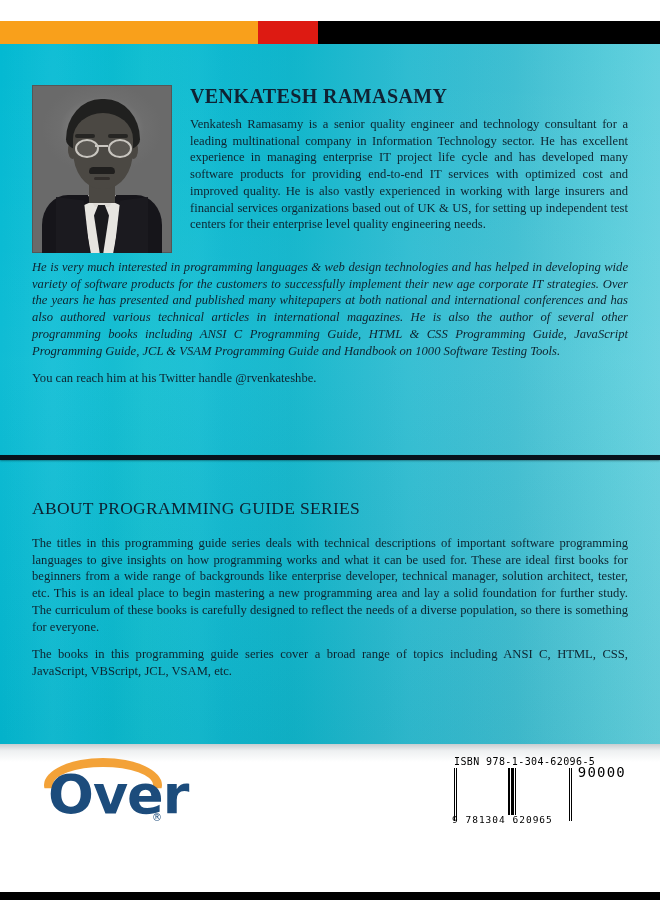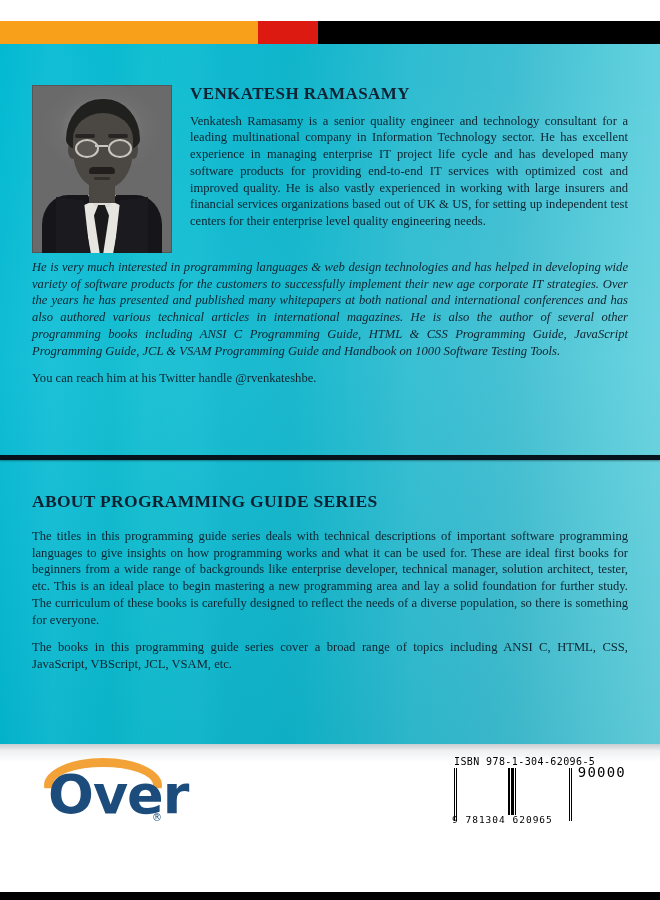--- a/index.html
+++ b/index.html
@@ -205,21 +205,21 @@
   }
   .ph-collar {
     position: absolute;
     left: 56px; top: 110px;
     width: 28px; height: 12px;
     background: #dedbd6;
     clip-path: polygon(0% 0%, 100% 0%, 76% 100%, 24% 100%);
   }
 
   .author-name {
-    font-size: 17px;
+    font-size: 20px;
     font-weight: bold;
     letter-spacing: 0.4px;
     color: #102233;
     margin: 0 0 9px 0;
     line-height: 1.1;
   }
   .bio-para {
     font-size: 12.6px;
     line-height: 1.33;
     color: #0e2430;
@@ -238,24 +238,24 @@
   }
 
   
   .about-block {
     position: absolute;
     left: 32px; top: 443px;
     width: 596px;
   }
   .about-heading {
     font-size: 17.5px;
-    font-weight: bold;
+    font-weight: normal;
     letter-spacing: 0.3px;
     color: #0d2030;
-    margin: 4px 0 16px 0;
+    margin: 11px 0 16px 0;
   }
 
   
   .bottom-band {
     position: absolute;
     left: 0; top: 744px;
     width: 660px; height: 112px;
     background: linear-gradient(to bottom, #c8cdd0 0%, #eef0f1 6%, #ffffff 16%, #ffffff 100%);
   }
 

